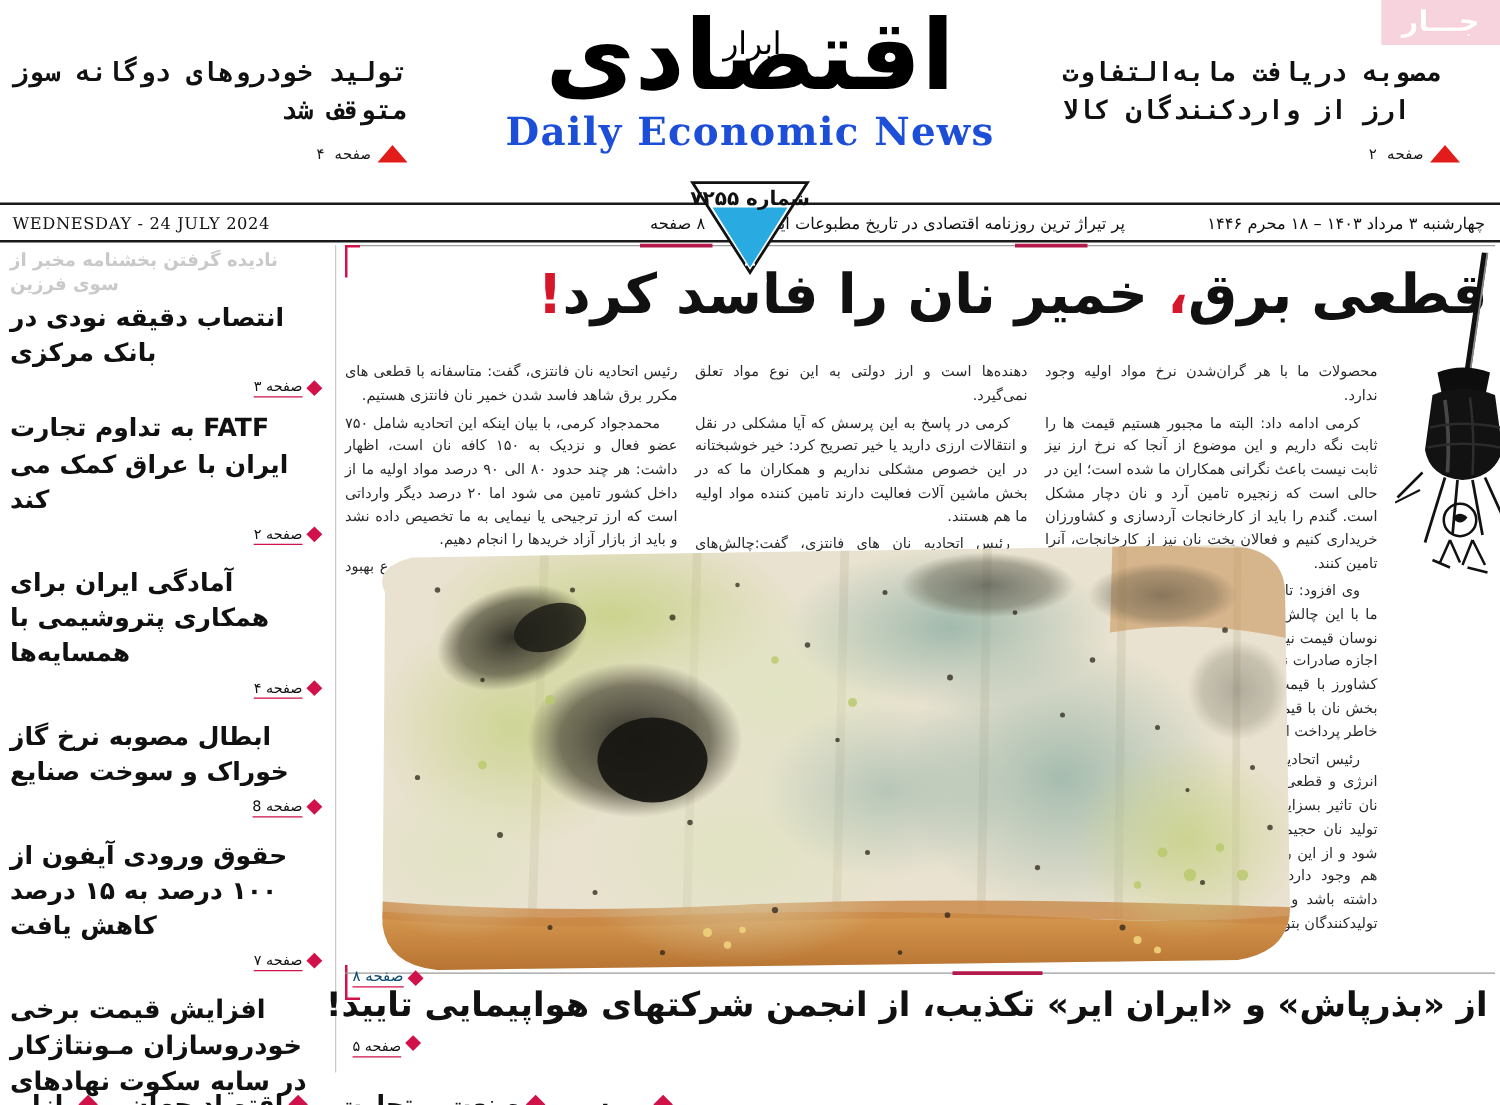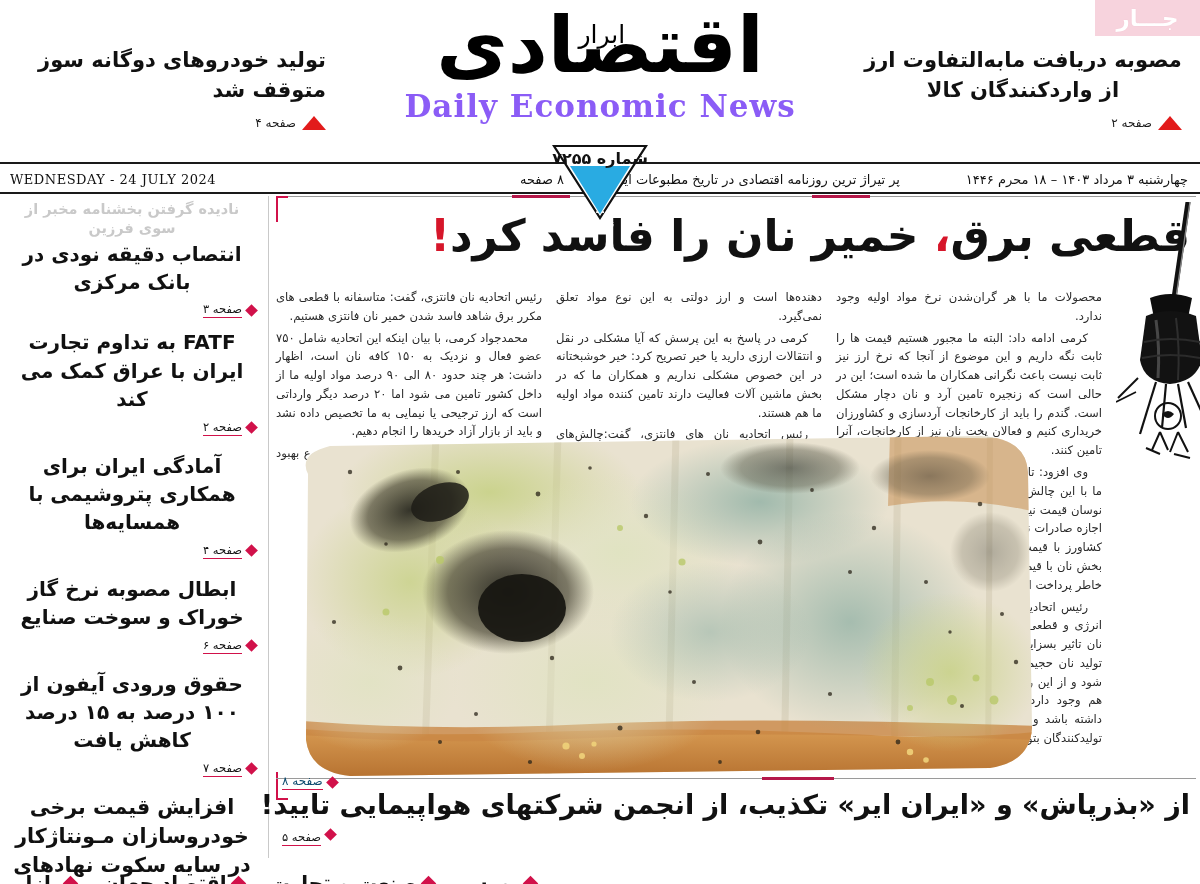--- a/index.html
+++ b/index.html
@@ -8,21 +8,21 @@
     width:1200px;height:884px;
     background:#ffffff;
     font-family:"DejaVu Sans","Liberation Sans",sans-serif;
     overflow:hidden;
     position:relative;
   }
   .page{position:relative;width:1200px;height:884px;}
 
   
   .corner-tab{
-    position:absolute;top:0;right:0;width:105px;height:36px;
+    position:absolute;top:0;right:0;width:95px;height:36px;
     background:#f7d3dd;overflow:hidden;
   }
   .corner-tab .tabtext{
     position:absolute;inset:0;
     color:#ffffff;font-size:23px;font-weight:bold;
     display:flex;align-items:center;justify-content:center;
     letter-spacing:-1px;
     text-shadow:0 0 1px #f2b8c8;
   }
   .corner-tab::after{
@@ -42,31 +42,31 @@
     line-height:1;letter-spacing:-2px;
     font-family:"DejaVu Sans","Liberation Sans",sans-serif;
     position:relative;
   }
   .logo-sub-ar{
     position:absolute;left:50%;transform:translateX(-46%);
     top:16px;font-size:25px;font-weight:normal;color:#000;
   }
   .logo-en{
     font-family:"DejaVu Serif","Liberation Serif",serif;
-    font-size:31px;font-weight:bold;color:#8b5cf6;
+    font-size:31px;font-weight:bold;color:#1d4ed8;
     letter-spacing:1px;margin-top:4px;
     direction:ltr;
   }
 
   
   .mast-side{
-    position:absolute;top:46px;width:318px;
+    position:absolute;top:46px;width:318px;font-family:Liberation Mono, monospace;
   }
   .mast-side.left{left:8px;text-align:right;}
-  .mast-side.right{right:18px;text-align:center;}
+  .mast-side.right{right:32px;text-align:left;}
   .mast-side .hl{
     font-size:21px;font-weight:bold;color:#111;line-height:1.42;
   }
   .pagelink{
     display:flex;align-items:center;gap:6px;
     margin-top:10px;font-size:12px;color:#1a1a1a;
     justify-content:flex-start;
   }
   .pagelink .tri{
     width:0;height:0;border-left:12px solid transparent;
@@ -106,21 +106,21 @@
     position:absolute;top:26px;left:0;right:0;text-align:center;
     font-size:10px;font-weight:bold;color:#ffffff;line-height:1.15;z-index:3;margin-top:36px;
   }
 
   
   .body-area{position:absolute;top:194px;left:0;right:0;bottom:0;}
 
   
   .sidebar{
     position:absolute;left:0;top:0;width:266px;bottom:26px;
-    padding:6px 10px 0 8px;box-sizing:border-box;text-align:center;
+    padding:6px 10px 0 8px;box-sizing:border-box;text-align:left;
   }
   .sb-kicker{
     font-size:14.5px;font-weight:bold;color:#c9c9c9;line-height:1.3;
     margin-bottom:2px;
   }
   .sb-hl{
     font-size:20px;font-weight:bold;color:#111;line-height:1.42;
   }
   .sb-hl.big{font-size:20.5px;}
   .sb-item{margin-bottom:10px;}
@@ -312,21 +312,21 @@
         <div class="sb-page">
           <span class="dia"></span>
           <span class="lbl">صفحه ۴</span>
         </div>
       </div>
 
       <div class="sb-item gap">
         <div class="sb-hl">ابطال مصوبه نرخ گاز خوراک و سوخت صنایع</div>
         <div class="sb-page">
           <span class="dia"></span>
-          <span class="lbl">صفحه ۶</span>
+          <span class="lbl">صفحه 8</span>
         </div>
       </div>
 
       <div class="sb-item gap">
         <div class="sb-hl">حقوق ورودی آیفون از ۱۰۰ درصد به ۱۵ درصد کاهش یافت</div>
         <div class="sb-page">
           <span class="dia"></span>
           <span class="lbl">صفحه ۷</span>
         </div>
       </div>

